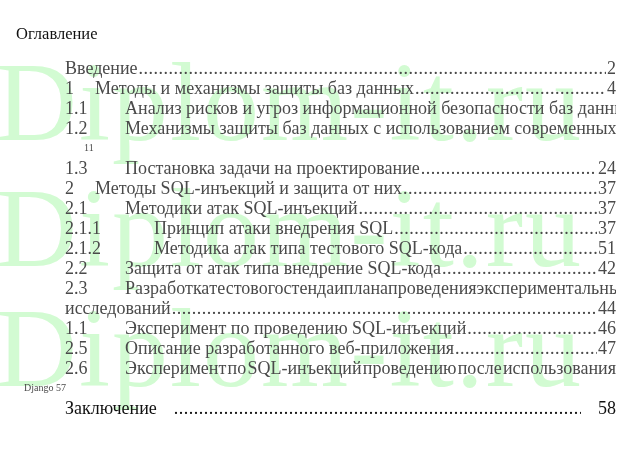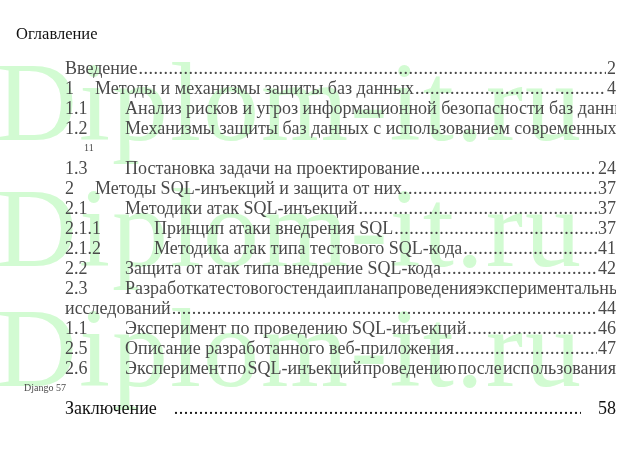--- a/index.html
+++ b/index.html
@@ -116,21 +116,21 @@
       <span class="num" style="width:89px">2.1.1</span>
       <span class="txt">Принцип атаки внедрения SQL</span>
       <span class="dots"></span>
       <span class="page-num">37</span>
     </div>
 
     <div class="line">
       <span class="num" style="width:89px">2.1.2</span>
       <span class="txt">Методика атак типа тестового SQL-кода</span>
       <span class="dots"></span>
-      <span class="page-num">41</span>
+      <span class="page-num">51</span>
     </div>
 
     <div class="line">
       <span class="num" style="width:60px">2.2</span>
       <span class="txt">Защита от атак типа внедрение SQL-кода</span>
       <span class="dots"></span>
       <span class="page-num">42</span>
     </div>
 
     <div class="line">

